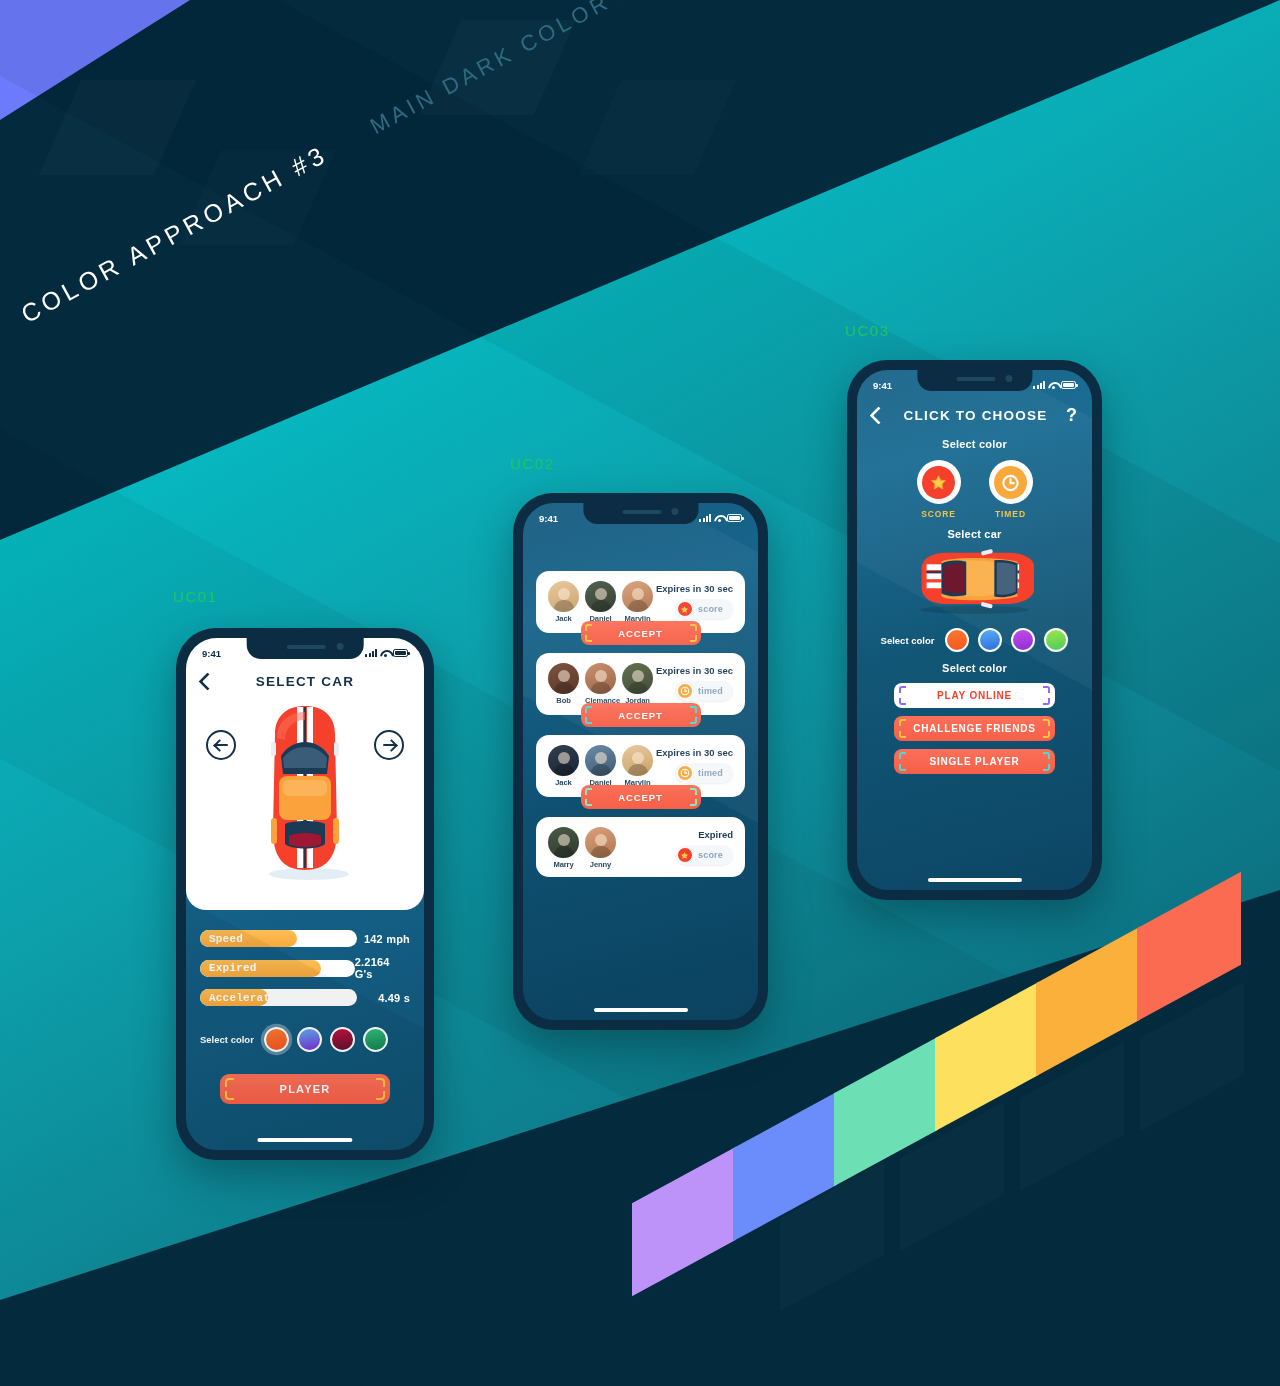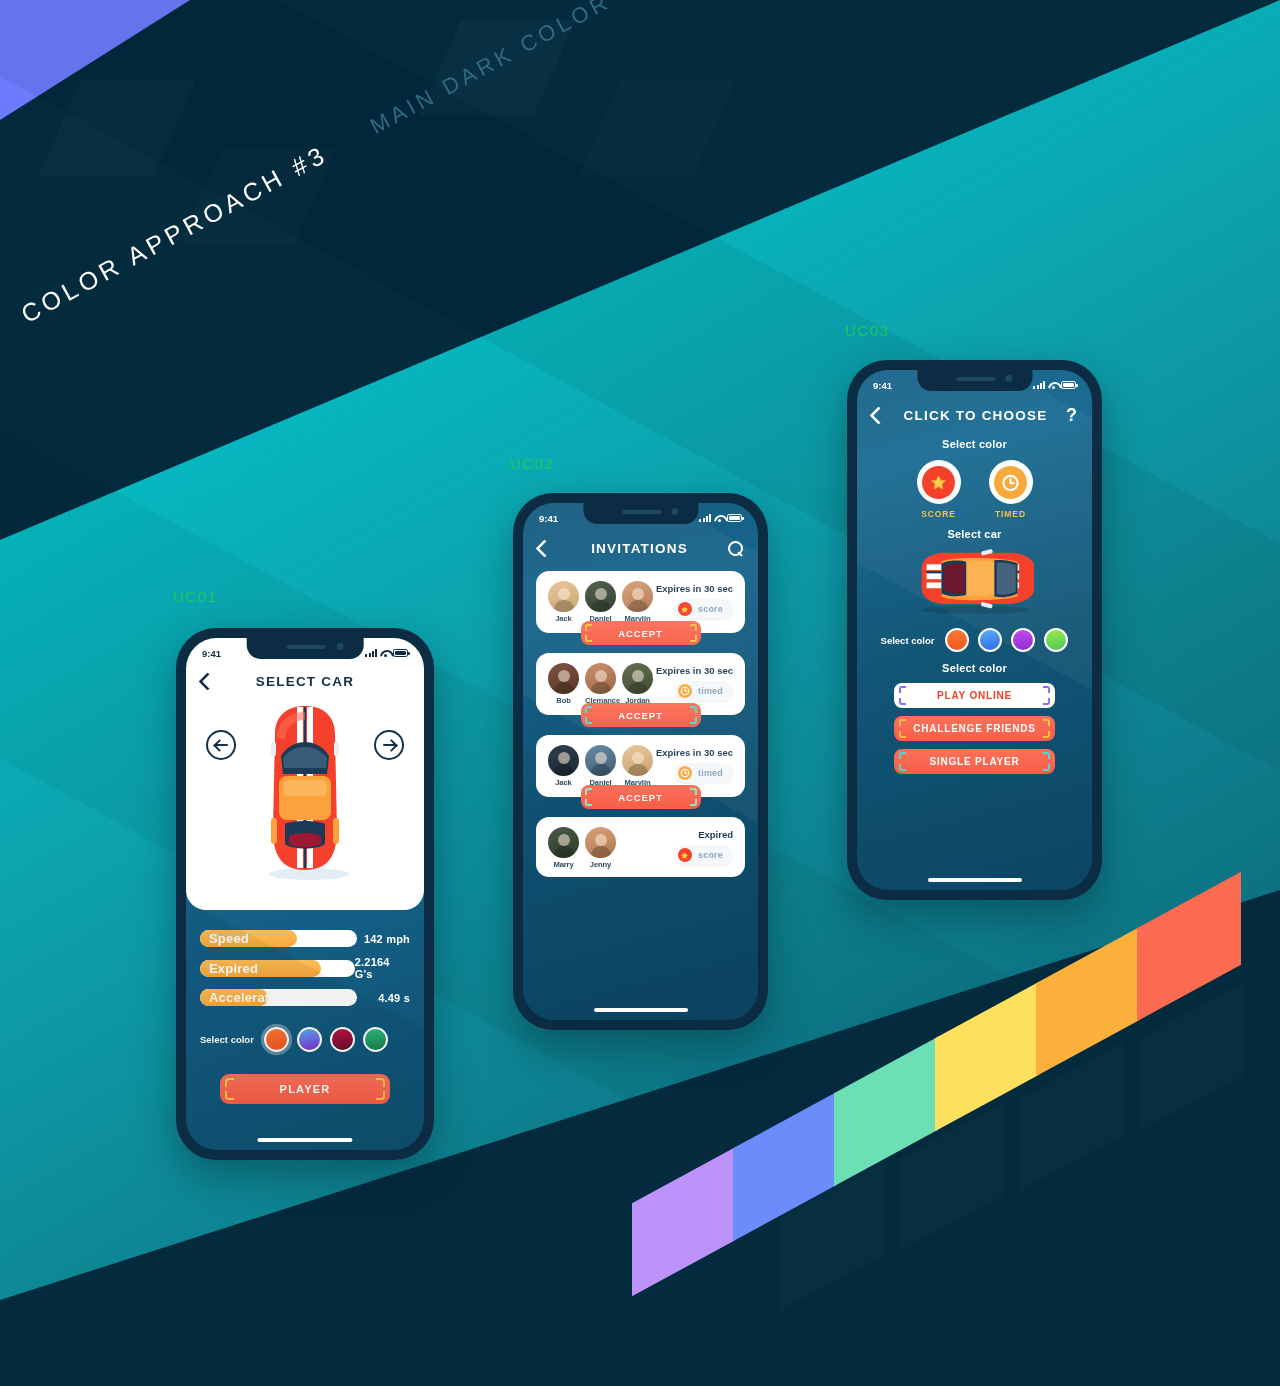--- a/index.html
+++ b/index.html
@@ -192,21 +192,21 @@
   .stat-row { display:flex;align-items:center;justify-content:space-between;margin-bottom:9px; }
   .bar-track {
     width:157px;height:17px;background:#fff;border-radius:9px;position:relative;overflow:hidden;
   }
   .bar-fill {
     position:absolute;left:0;top:0;bottom:0;border-radius:9px;
     background:linear-gradient(180deg,#FDBE55 0%,#F9A93C 100%);
   }
   .bar-label {
     position:absolute;left:9px;top:0;bottom:0;display:flex;align-items:center;
-    font-size:13px;font-weight:700;color:#fff;letter-spacing:.2px;
+    font-size:11px;font-weight:700;color:#fff;letter-spacing:.2px;font-family:Liberation Mono, monospace;
   }
   .stat-val { font-size:11px;font-weight:800;color:#fff;letter-spacing:.2px; }
 
   .colorsel { position:absolute; top:389px; left:14px; right:14px; display:flex;align-items:center;gap:10px; z-index:10;}
   .colorsel .cs-label { font-size:9.5px;font-weight:700;color:#fff; }
   .swatch { width:25px;height:25px;border-radius:50%;border:2.4px solid #fff; cursor:pointer; flex:none;}
   .swatch.sel { box-shadow:0 0 0 3.2px rgba(255,255,255,.32); }
 
   .select-btn {
     position:absolute; left:34px; right:34px; bottom:46px; height:30px;
@@ -466,25 +466,20 @@
           <span class="bars">
               <i></i>
               <i></i>
               <i></i>
               <i></i>
             </span>
           <span class="wifi"></span>
           <span class="batt"></span>
         </span>
       </div>
-      <div class="navbar">
-        <span class="chev-back"></span>
-        <span class="nav-title">INVITATIONS</span>
-        <span class="search-ic"></span>
-      </div>
       <div class="inv-list" id="uc02-list">
           <div class="inv-card" style="margin-bottom: 20px;">
             <div class="inv-people">
               <div class="person">
                 <div class="avatar" style="background:linear-gradient(160deg,#E8C79A,#C9A06A)">
                   <div style="position:absolute;left:50%;top:62%;transform:translateX(-50%);width:20px;height:16px;border-radius:9px 9px 3px 3px;background:rgba(0,0,0,.22)"></div>
                   <div style="position:absolute;left:50%;top:22%;transform:translateX(-50%);width:12px;height:12px;border-radius:50%;background:rgba(255,235,215,.55)"></div>
                 </div>
                 <div class="pname">Jack</div>
               </div>

